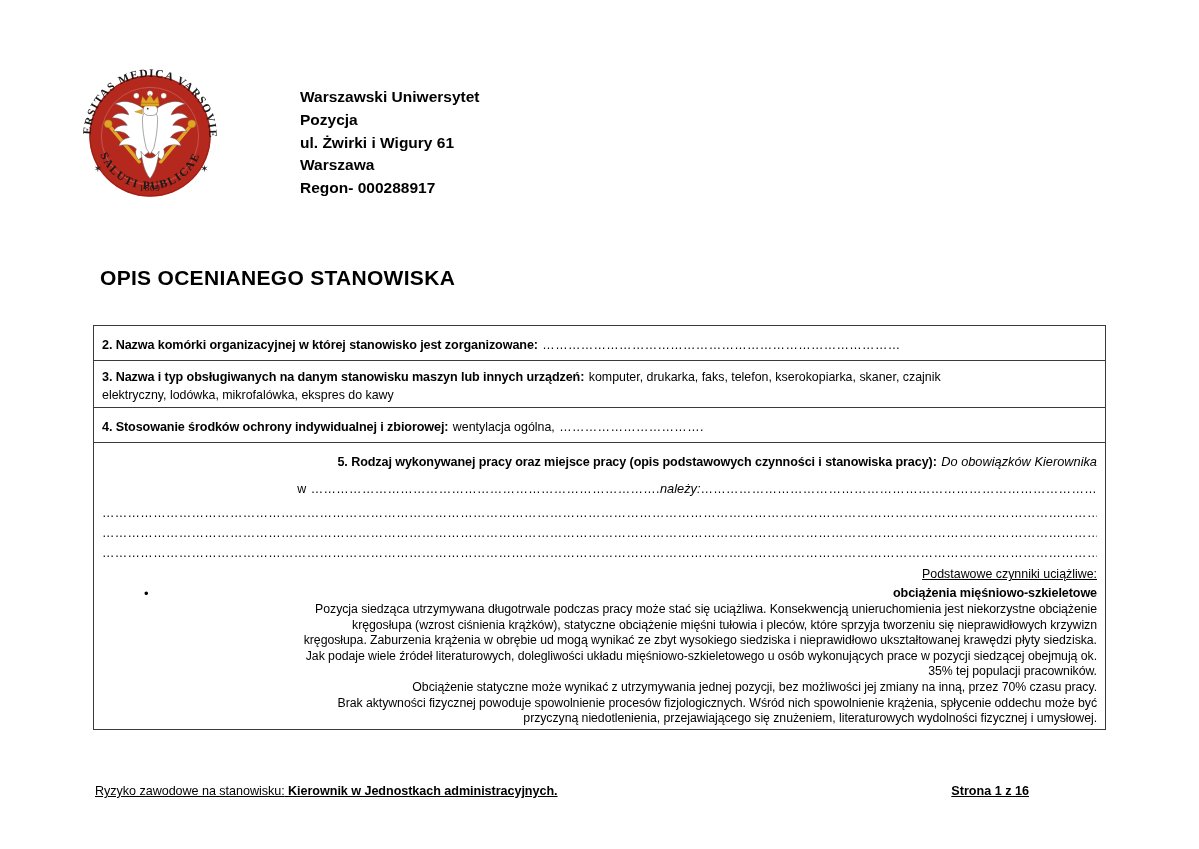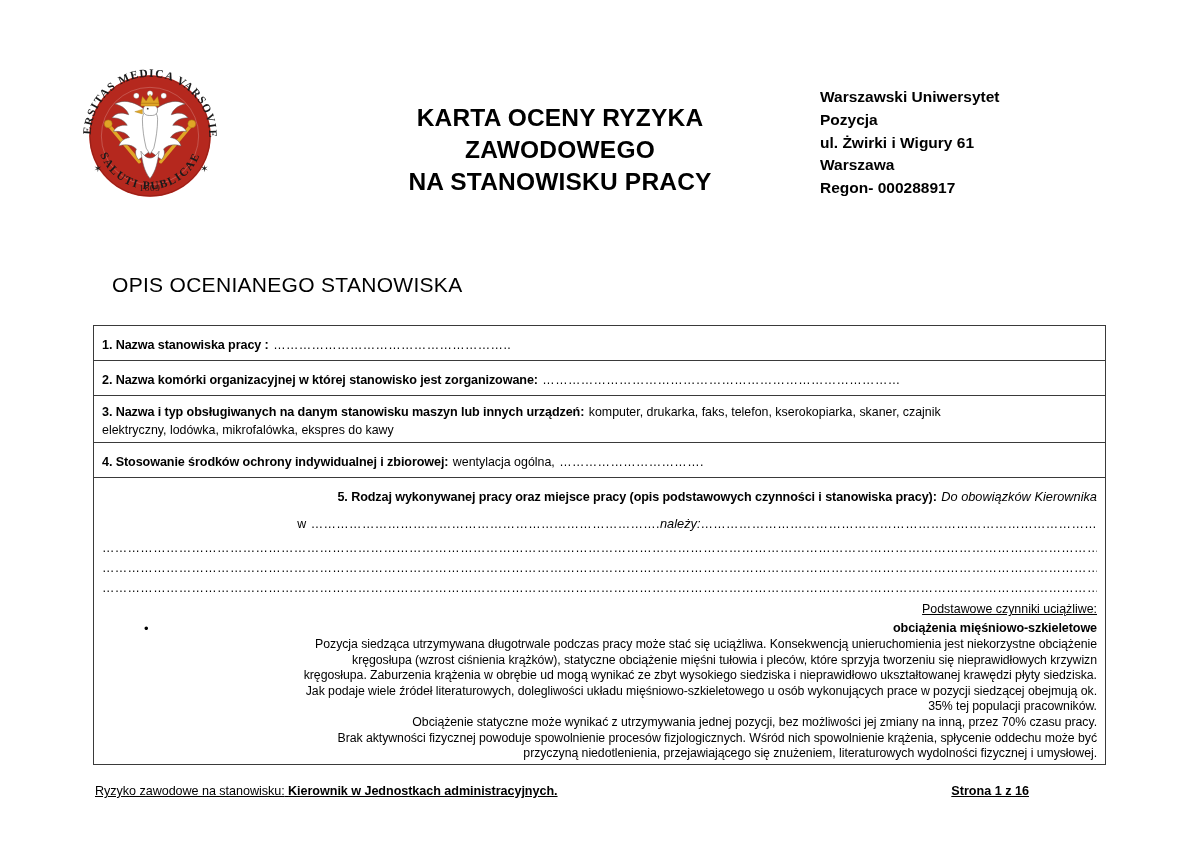--- a/index.html
+++ b/index.html
@@ -68,25 +68,24 @@
   .org-line {
     font-size: 15.5px;
     font-weight: bold;
     line-height: 1.47;
   }
 
   
   .section-heading {
     position: absolute;
     left: 100px;
-    top: 273px;
+    top: 266px;
     font-size: 21px;
-    font-weight: normal;
+    font-weight: bold;
     letter-spacing: 0.3px;
-    margin-left: 12px;
   }
 
   
   .form-table {
     position: absolute;
     left: 93px;
     top: 325px;
     width: 1013px;
     border: 1px solid #3a3a3a;
     border-collapse: collapse;
@@ -257,43 +256,34 @@
 
         <g fill="#E0A526" stroke="#a87a12" stroke-width="0.6">
           <path d="M88,57 L90,48 L95,54 L100,45 L105,54 L110,48 L112,57 Z"></path>
           <rect x="88" y="57" width="24" height="3.6" rx="1"></rect>
         </g>
 
         <text x="100" y="172" text-anchor="middle" font-family="'Liberation Serif', serif" font-size="12" fill="#1a1a1a" letter-spacing="1">1809</text>
       </svg>
     </div>
 
-    <div class="title-wrap">
-      <div class="doc-title">KARTA OCENY RYZYKA
-ZAWODOWEGO
-NA STANOWISKU PRACY</div>
-    </div>
 
     <div class="org-wrap">
       <div class="org-line">Warszawski Uniwersytet</div>
       <div class="org-line">Pozycja</div>
       <div class="org-line">ul. Żwirki i Wigury 61</div>
       <div class="org-line">Warszawa</div>
       <div class="org-line">Regon- 000288917</div>
     </div>
   </div>
 
   <div class="section-heading">OPIS OCENIANEGO STANOWISKA</div>
 
   <div class="form-table">
 
-    <div class="row row1">
-      <span class="lbl">1. Nazwa stanowiska pracy :</span>
-      <span class="dots">………………………………………………..</span>
-    </div>
 
     <div class="row row2">
       <span class="lbl">2. Nazwa komórki organizacyjnej w której stanowisko jest zorganizowane:</span>
       <span class="dots">…………………………………………………………………………</span>
     </div>
 
     <div class="row row3">
       <div>
         <span class="lbl">3. Nazwa i typ obsługiwanych na danym stanowisku maszyn lub innych urządzeń:</span>
         <span class="val">komputer, drukarka, faks, telefon, kserokopiarka, skaner, czajnik</span>

